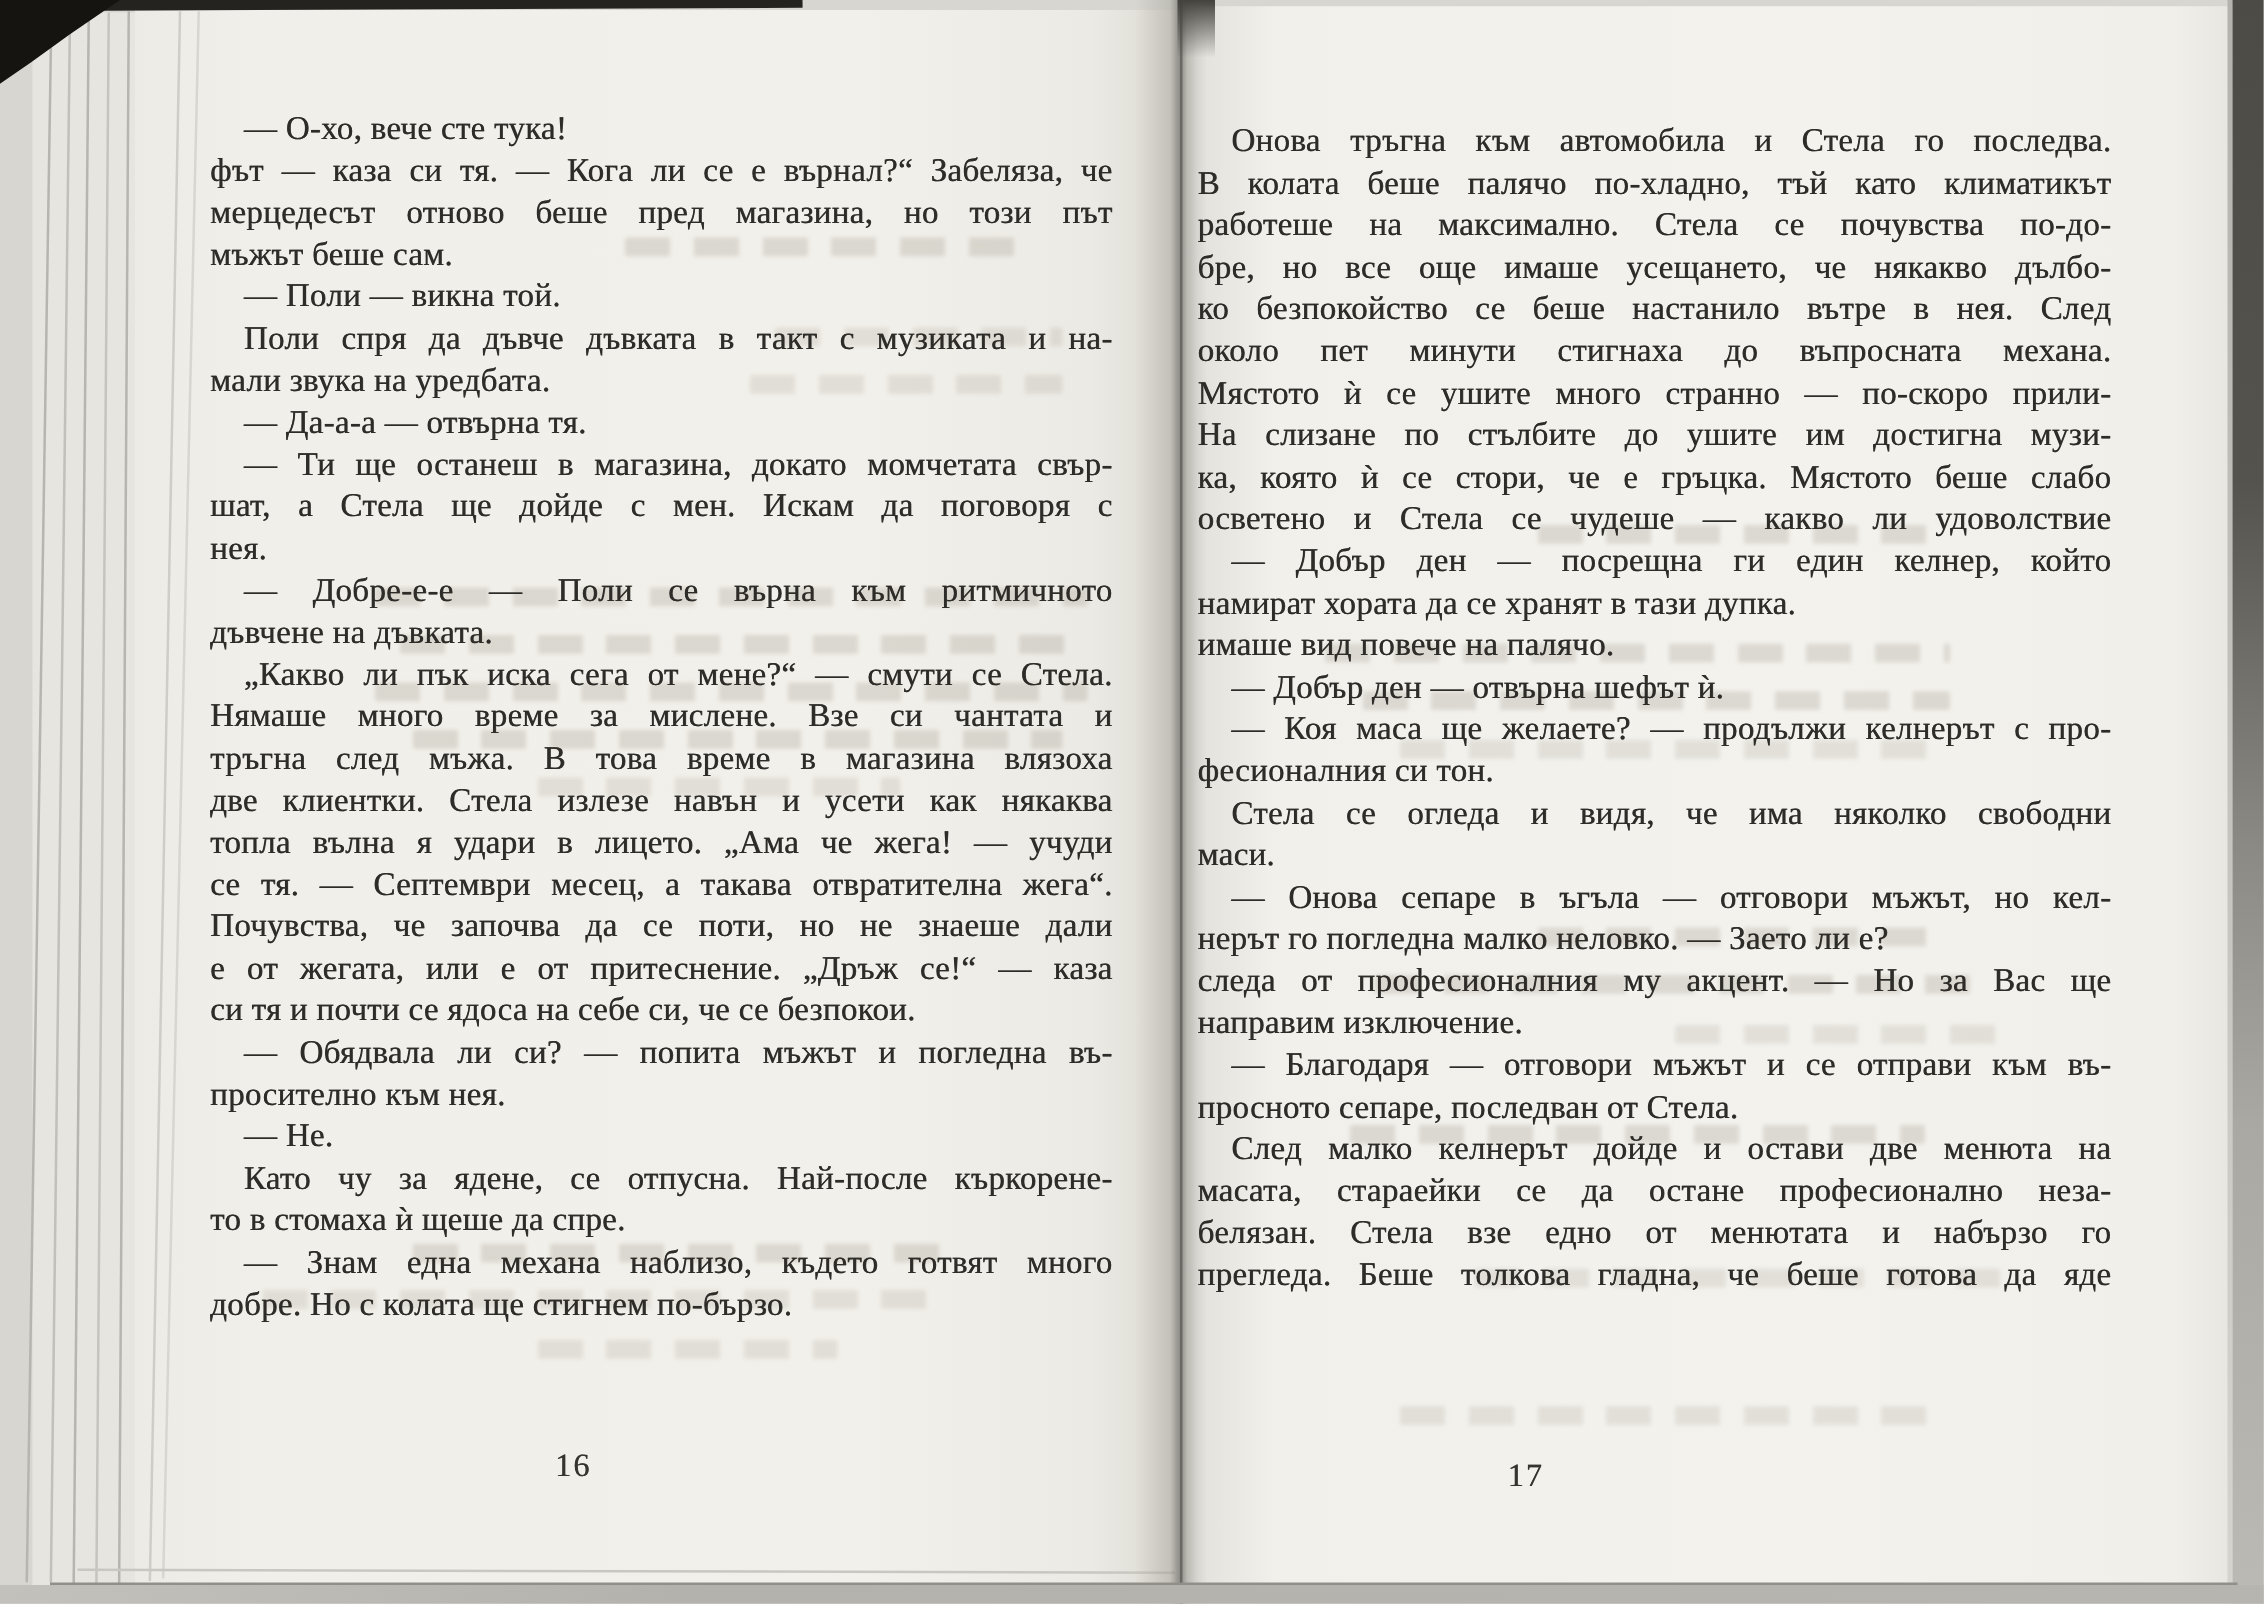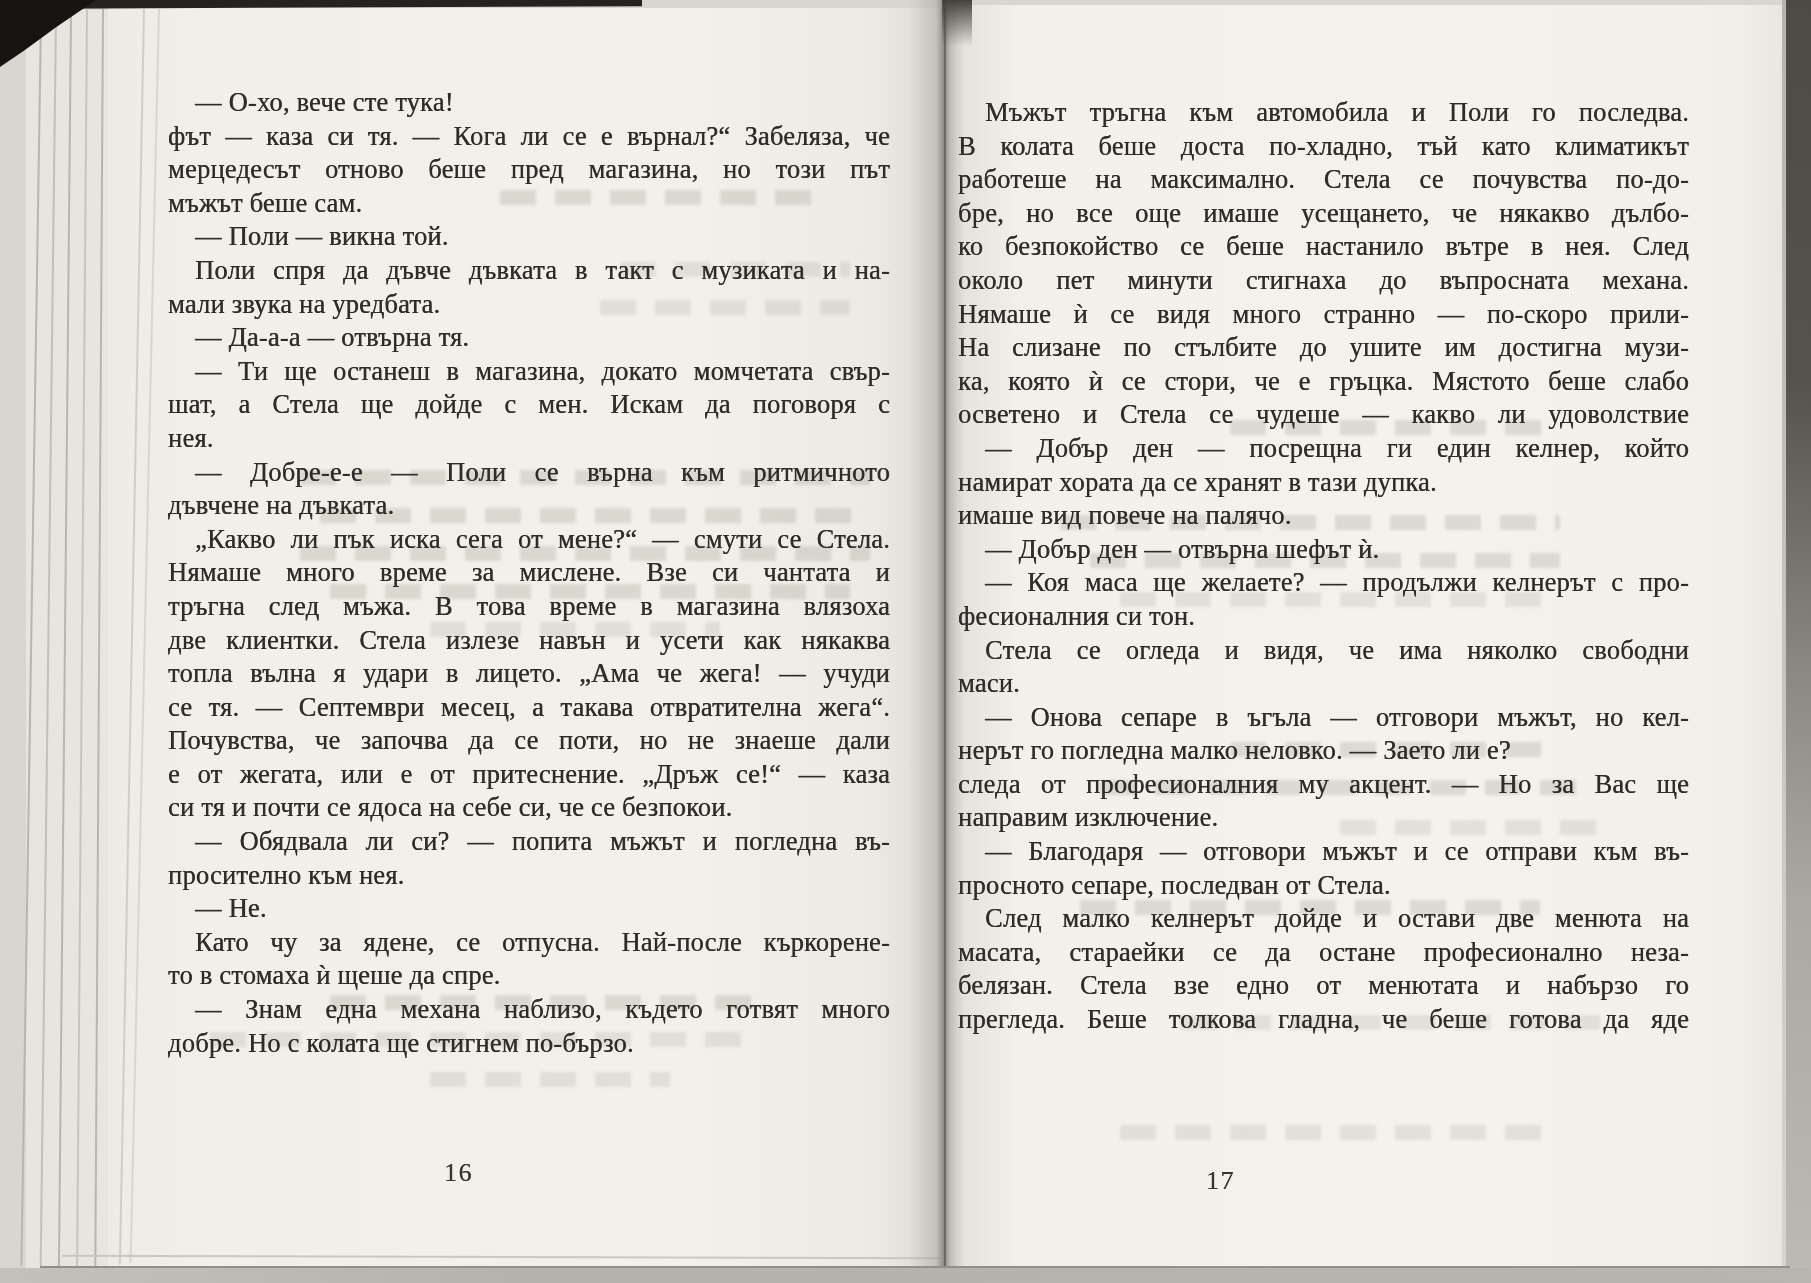--- a/index.html
+++ b/index.html
@@ -140,27 +140,27 @@
       <div class="line end">си тя и почти се ядоса на себе си, че се безпокои.</div>
       <div class="line ind">— Обядвала ли си? — попита мъжът и погледна въ-</div>
       <div class="line end">просително към нея.</div>
       <div class="line ind end">— Не.</div>
       <div class="line ind">Като чу за ядене, се отпусна. Най-после къркорене-</div>
       <div class="line end">то в стомаха ѝ щеше да спре.</div>
       <div class="line ind">— Знам една механа наблизо, където готвят много</div>
       <div class="line end">добре. Но с колата ще стигнем по-бързо.</div>
     </div>
   <div class="text-col text-right">
-      <div class="line ind">Мъжът тръгна към автомобила и Поли го последва.</div>
-      <div class="line">В колата беше доста по-хладно, тъй като климатикът</div>
+      <div class="line ind">Онова тръгна към автомобила и Стела го последва.</div>
+      <div class="line">В колата беше палячо по-хладно, тъй като климатикът</div>
       <div class="line">работеше на максимално. Стела се почувства по-до-</div>
       <div class="line">бре, но все още имаше усещането, че някакво дълбо-</div>
       <div class="line">ко безпокойство се беше настанило вътре в нея. След</div>
       <div class="line">около пет минути стигнаха до въпросната механа.</div>
-      <div class="line">Нямаше ѝ се видя много странно — по-скоро прили-</div>
+      <div class="line">Мястото ѝ се ушите много странно — по-скоро прили-</div>
       <div class="line">На слизане по стълбите до ушите им достигна музи-</div>
       <div class="line">ка, която ѝ се стори, че е гръцка. Мястото беше слабо</div>
       <div class="line">осветено и Стела се чудеше — какво ли удоволствие</div>
       <div class="line ind">— Добър ден — посрещна ги един келнер, който</div>
       <div class="line end">намират хората да се хранят в тази дупка.</div>
       <div class="line end">имаше вид повече на палячо.</div>
       <div class="line ind end">— Добър ден — отвърна шефът ѝ.</div>
       <div class="line ind">— Коя маса ще желаете? — продължи келнерът с про-</div>
       <div class="line end">фесионалния си тон.</div>
       <div class="line ind">Стела се огледа и видя, че има няколко свободни</div>

